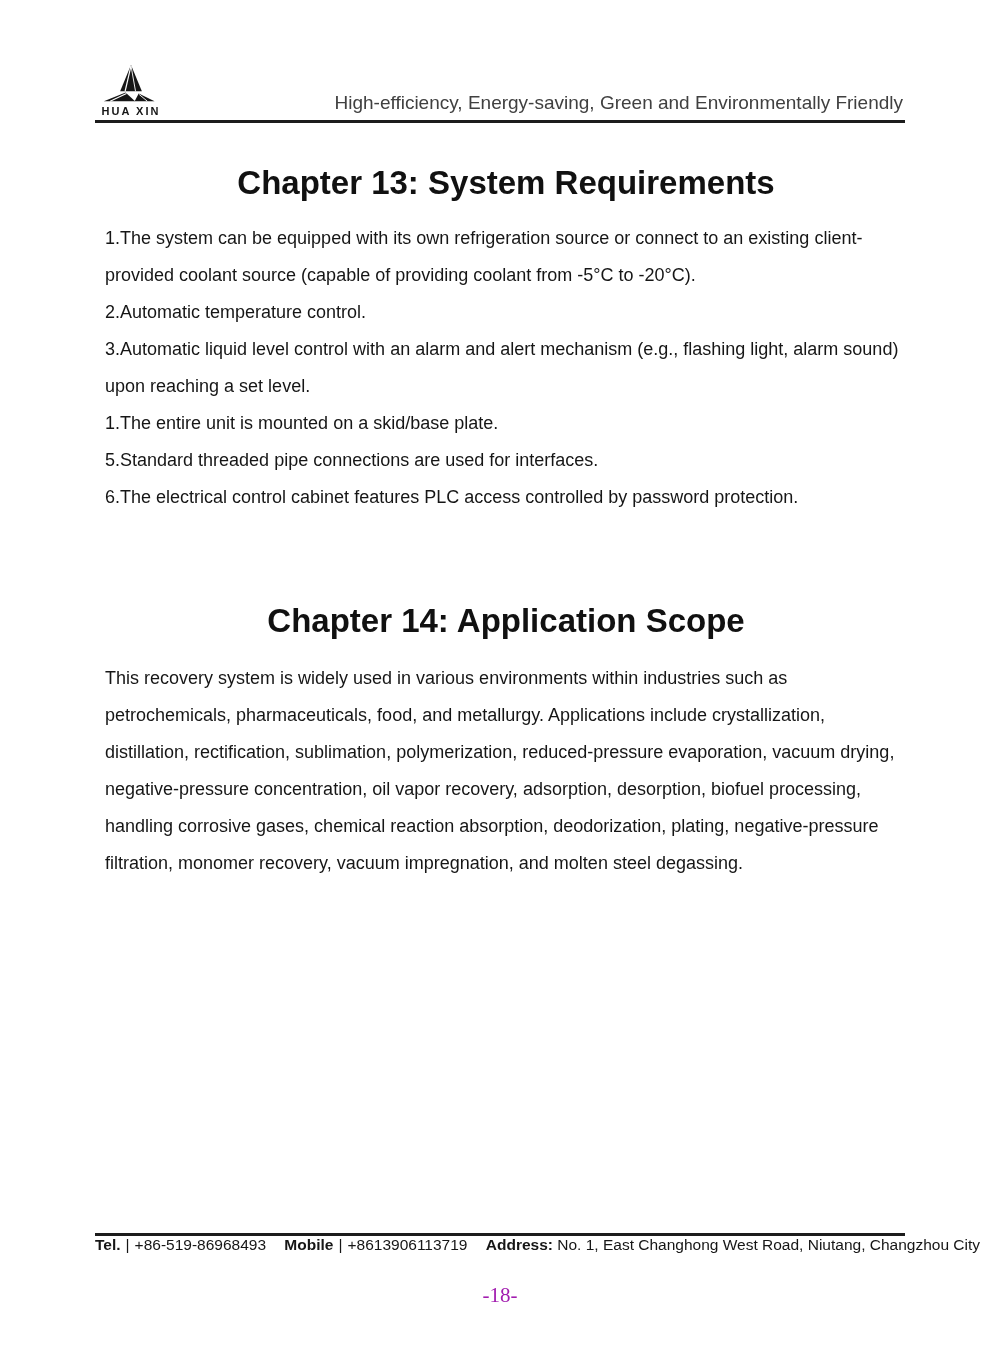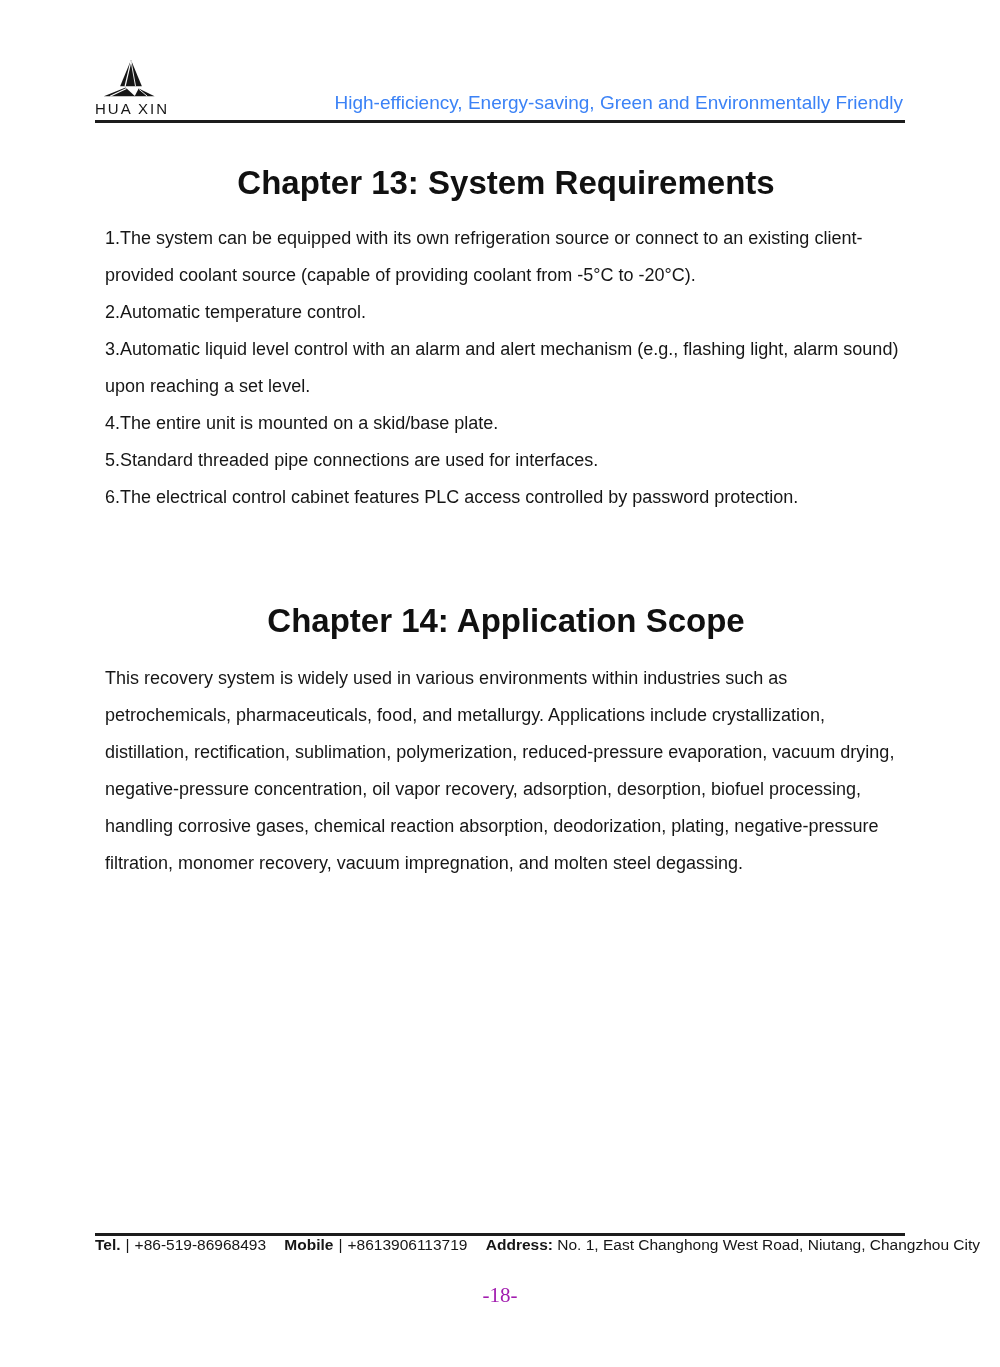--- a/index.html
+++ b/index.html
@@ -18,32 +18,32 @@
     position:absolute;
     left:95px; right:95px; top:0; height:120px;
     border-bottom:3px solid #1c1c1c;
   }
   .logo {
     position:absolute; left:0; bottom:3px;
     width:72px; text-align:center;
   }
   .logo svg { display:block; margin:0 auto; }
   .logo-text {
-    font-weight:normal;
-    font-size:15px;
+    font-weight:bold;
+    font-size:11px;
     letter-spacing:2px;
     white-space:nowrap;
     color:#161616;
     margin-top:1px;
     font-stretch:condensed;
   }
   .tagline {
     position:absolute; right:2px; bottom:6px;
     font-size:19px;
-    color:#3b82f6;
+    color:#404040;
     white-space:nowrap;
   }
 
   
   .content {
     position:absolute; left:105px; top:120px; width:802px;
   }
   .chapter-title {
     margin:46px 0 20px 0;
     text-align:center;
@@ -104,21 +104,21 @@
   </div>
 
   <div class="content">
 
     <h1 class="chapter-title">Chapter 13: System Requirements</h1>
 
     <div>
       <p class="req-item">1.The system can be equipped with its own refrigeration source or connect to an existing client-provided coolant source (capable of providing coolant from -5°C to -20°C).</p>
       <p class="req-item">2.Automatic temperature control.</p>
       <p class="req-item">3.Automatic liquid level control with an alarm and alert mechanism (e.g., flashing light, alarm sound) upon reaching a set level.</p>
-      <p class="req-item">4.The entire unit is mounted on a skid/base plate.</p>
+      <p class="req-item">1.The entire unit is mounted on a skid/base plate.</p>
       <p class="req-item">5.Standard threaded pipe connections are used for interfaces.</p>
       <p class="req-item">6.The electrical control cabinet features PLC access controlled by password protection.</p>
     </div>
 
     <h1 class="chapter-title second">Chapter 14: Application Scope</h1>
 
     <p class="scope-text">This recovery system is widely used in various environments within industries such as petrochemicals, pharmaceuticals, food, and metallurgy. Applications include crystallization, distillation, rectification, sublimation, polymerization, reduced-pressure evaporation, vacuum drying, negative-pressure concentration, oil vapor recovery, adsorption, desorption, biofuel processing, handling corrosive gases, chemical reaction absorption, deodorization, plating, negative-pressure filtration, monomer recovery, vacuum impregnation, and molten steel degassing.</p>
 
   </div>
 

